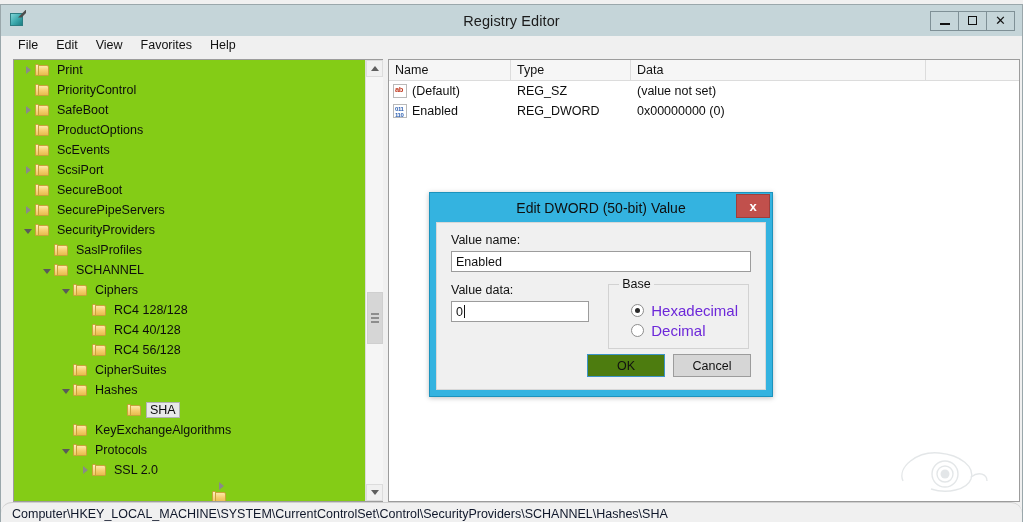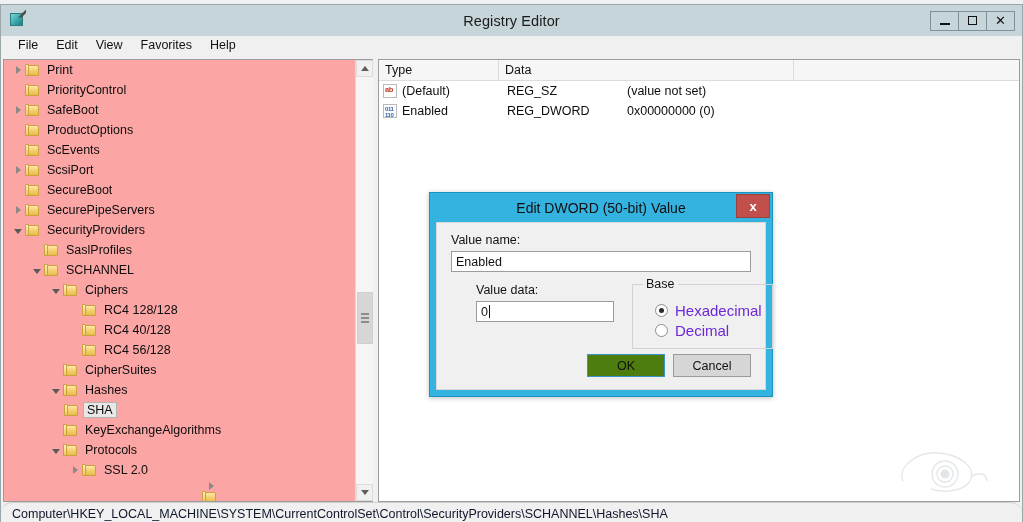--- a/index.html
+++ b/index.html
@@ -77,25 +77,25 @@
 
   
   .content{
     flex:1;display:flex;
     background:#f0f0f0;
     padding:0 0 0 0;
     position:relative;
   }
   .pane-left{
     width:370px;min-width:370px;
-    background:#fca5a5;
+    background:#84cc16;
     border:1px solid #9c9c9c;
     border-right:none;
     box-sizing:border-box;
-    margin:0 0 0 2px;
+    margin:0 0 0 12px;
     position:relative;
     overflow:hidden;
   }
   .pane-splitter{
     width:5px;background:#f0f0f0;
   }
   .pane-right{
     flex:1;background:#ffffff;
     border:1px solid #9c9c9c;
     box-sizing:border-box;
@@ -281,21 +281,21 @@
     padding:10px 14px 10px 14px;
   }
   .dlg-label{font-size:12.5px;color:#111;margin-bottom:4px;}
   .dlg-input{
     height:21px;background:#fff;border:1px solid #9c9c9c;
     box-sizing:border-box;
     display:flex;align-items:center;
     padding-left:4px;font-size:12.5px;color:#111;
   }
   .row2{display:flex;margin-top:11px;gap:16px;}
-  .col-left{width:140px;margin-left:25px;}
+  .col-left{width:140px;}
   .val-input{width:138px;position:relative;}
   .caret{
     display:inline-block;width:1px;height:13px;background:#111;
     margin-left:1px;vertical-align:-2px;
   }
   .fieldset{
     flex:1;border:1px solid #d2d2d2;
     box-sizing:border-box;
     padding:8px 10px 9px 10px;
     position:relative;
@@ -514,21 +514,21 @@
           <div class="trow" style="padding-left: 46px;">
             <span class="expander">
               <i class="arrow-expanded"></i>
             </span>
             <span class="folder">
               <i class="fb"></i>
               <i class="fl"></i>
             </span>
             <span class="tlabel">Hashes</span>
           </div>
-          <div class="trow selected" style="padding-left: 47px;">
+          <div class="trow selected" style="padding-left: 100px;">
             <span class="expander none"></span>
             <span class="folder">
               <i class="fb"></i>
               <i class="fl"></i>
             </span>
             <span class="tlabel">SHA</span>
           </div>
           <div class="trow" style="padding-left: 46px;">
             <span class="expander none"></span>
             <span class="folder">
@@ -584,20 +584,21 @@
         <div class="sb-btn sb-down">
             <i class="sb-caret-down"></i>
           </div>
       </div>
     </div>
 
     <div class="pane-splitter"></div>
 
     <div class="pane-right">
       <div class="lv-header">
+        <div class="lv-col c-name">Name</div>
         <div class="lv-col c-type">Type</div>
         <div class="lv-col c-data">Data</div>
         <div class="lv-col c-pad"></div>
       </div>
 
       <div id="list-host">
           <div class="lv-row">
             <div class="lv-cell c-name">
               <span class="ico-sz">
                 <span>ab</span>

